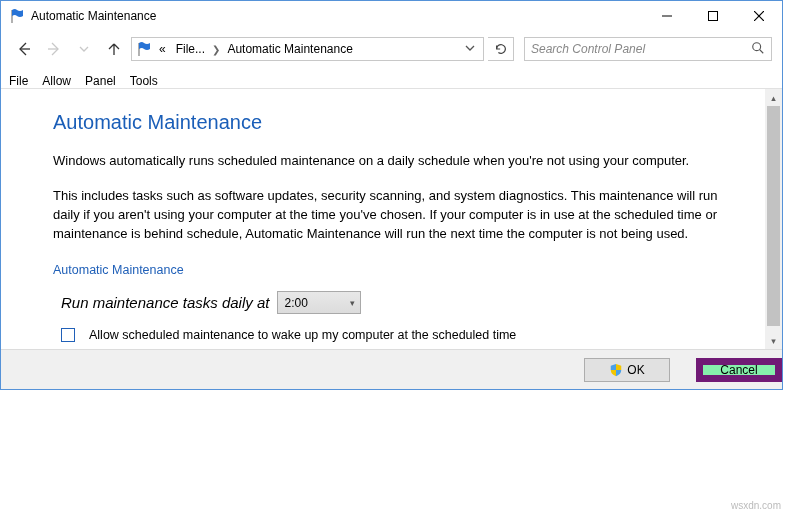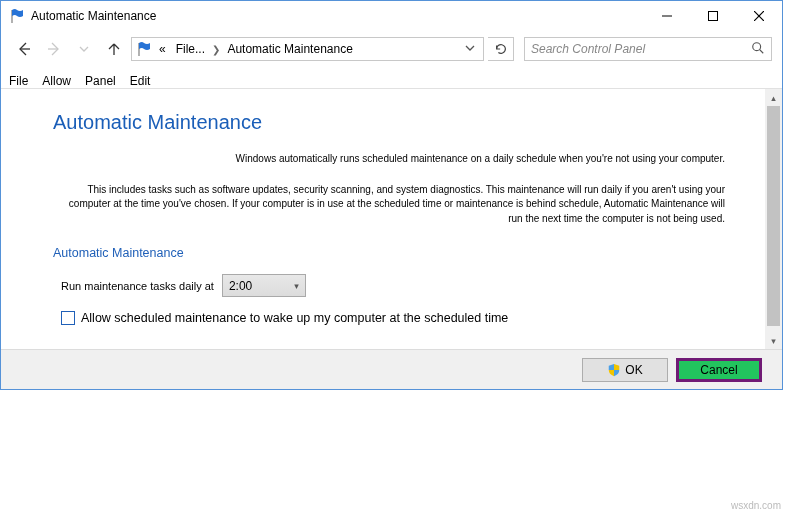--- a/index.html
+++ b/index.html
@@ -103,63 +103,62 @@
     }
     .scrollbar-v .arrow { height: 17px; width: 17px; display: flex; align-items: center; justify-content: center; color: #606060; font-size: 9px; }
     .scrollbar-v .thumb { position: absolute; top: 17px; left: 2px; right: 2px; height: 220px; background: #c2c2c2; }
     .heading {
       color: #1a5eb8;
       font-size: 20px;
       font-weight: 400;
       margin-bottom: 18px;
     }
     .paragraph {
-      font-size: 10px;
+      font-size: 13px;
       line-height: 1.45;
       margin-bottom: 16px;
       color: #000;
-      text-align: right;
     }
     .subheading {
       color: #2060b8;
       font-size: 12.5px;
       margin-bottom: 14px;
       margin-top: 20px;
     }
     .row-time {
       display: flex; align-items: center; gap: 8px; margin-bottom: 14px; padding-left: 8px;
     }
-    .row-time label { font-size: 11px; }
+    .row-time label { font-size: 15px; font-style: italic; }
     .time-select {
       width: 84px; height: 23px; border: 1px solid #a9a9a9;
       background: linear-gradient(#e8e8e8,#dcdcdc);
       display: flex; align-items: center; padding: 0 6px;
       justify-content: space-between; font-size: 12px; gap: 15px;
     }
     .time-select .chev-down { font-size: 9px; color: #555; }
     .row-check {
-      display: flex; align-items: center; gap: 6px; padding-left: 8px;
+      display: flex; align-items: center; gap: 14px; padding-left: 8px;
     }
     .checkbox {
       width: 14px; height: 14px; border: 1px solid #2060b8; background: #fff;
     }
     .row-check label { font-size: 12.5px; }
     
     .footer {
       position: absolute; left: 0; right: 0; bottom: 0; height: 40px;
       background: #f0f0f0; border-top: 1px solid #dcdcdc;
       display: flex; align-items: center; justify-content: flex-end;
-      padding-right: 20px; gap: 8px;
+      gap: 26px;
     }
     .btn {
       width: 86px; height: 24px; border: 1px solid #adadad;
       background: #e1e1e1; display: flex; align-items: center; justify-content: center;
       font-size: 12px; gap: 4px;
     }
-    .btn.primary { border: 3px solid #701a75; background: #22c55e; }
+    .btn.primary { border: 7px solid #701a75; background: #86efac; }
     .shield { width: 14px; height: 14px; }
     
     .attrib { position: absolute; right: 4px; bottom: -1px; font-size: 10px; color: #bbb; text-align: right; }
   </style>
 </head>
 <body>
 
 <div class="window">
 
   <div class="titlebar">
@@ -240,21 +239,21 @@
             <line x1="10" y1="10" x2="14" y2="14" stroke="#555" stroke-width="1.3"></line>
           </svg>
       </span>
     </div>
   </div>
 
   <div class="menubar">
     <span class="mitem">File</span>
     <span class="mitem">Allow</span>
     <span class="mitem">Panel</span>
-    <span class="mitem">Edit</span>
+    <span class="mitem">Tools</span>
   </div>
 
   <div class="content-wrap">
     <div class="content">
       <div class="heading">Automatic Maintenance</div>
       <p class="paragraph">Windows automatically runs scheduled maintenance on a daily schedule when you're not using your computer.</p>
       <p class="paragraph">This includes tasks such as software updates, security scanning, and system diagnostics. This maintenance will run daily if you aren't using your computer at the time you've chosen. If your computer is in use at the scheduled time or maintenance is behind schedule, Automatic Maintenance will run the next time the computer is not being used.</p>
       <div class="subheading">Automatic Maintenance</div>
       <div class="row-time">
         <label>Run maintenance tasks daily at</label>

